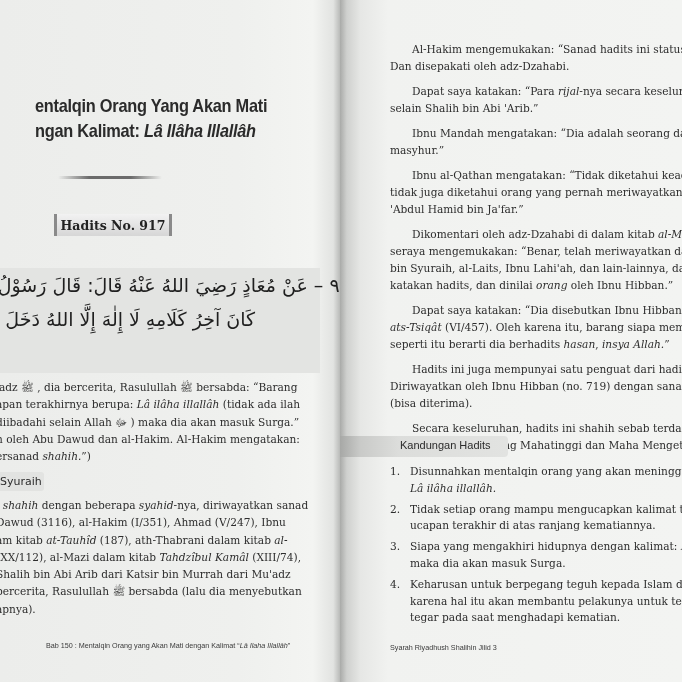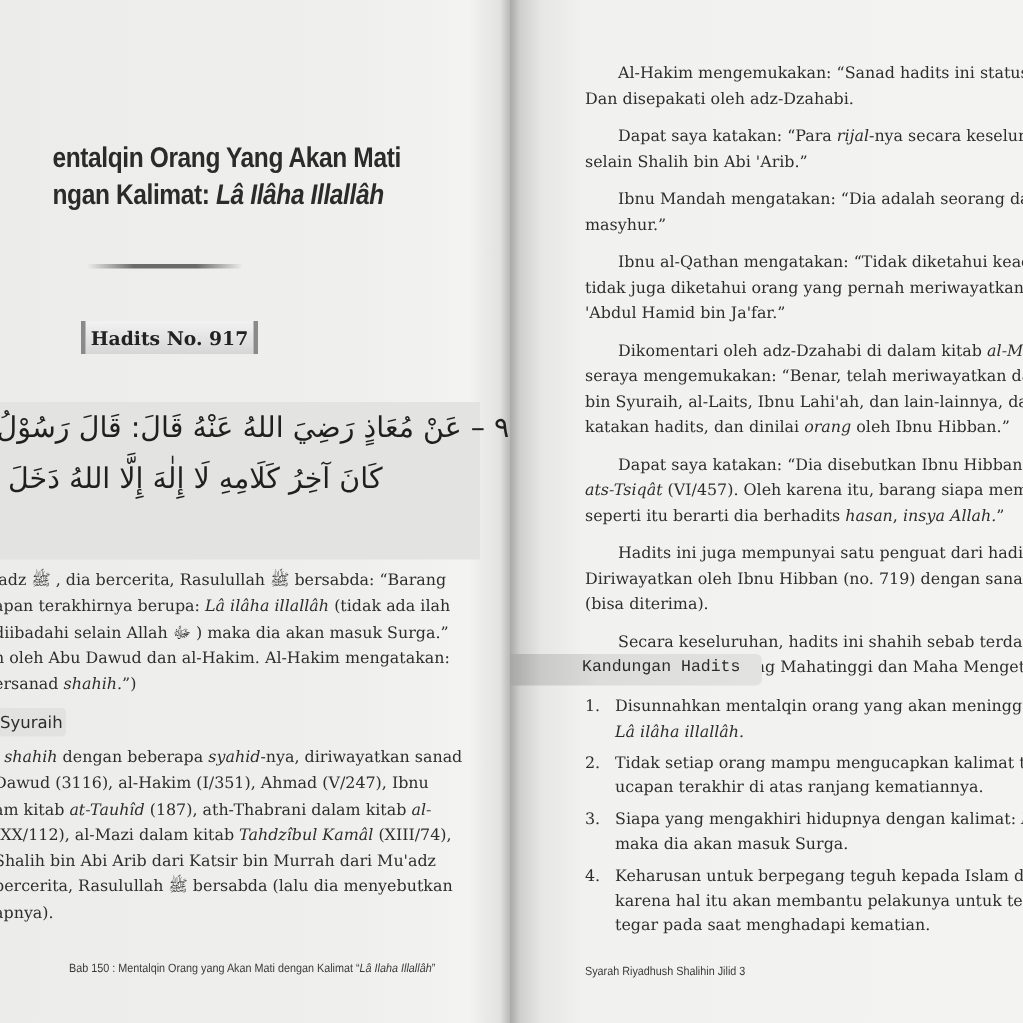--- a/index.html
+++ b/index.html
@@ -80,22 +80,22 @@
     position:absolute; left:50px; top:41px; width:300px;
     font-size:10.6px; line-height:17px; color:#2d2d2d; white-space:nowrap;
   }
   .right-body .para { margin:0 0 8px 0; }
   .section-tab-right {
     position:absolute; left:0; top:436px; width:168px; height:21px;
     background:linear-gradient(to right, #a7a8a6 0%, #c9cac8 12%, #dcdddb 35%, #e2e3e1 100%);
     border-radius:0 4px 4px 0;
   }
   .section-tab-right span {
-    position:absolute; left:48px; top:3px;
-    font-family:Liberation Mono, monospace; font-size:11px; color:#2b2b2b; white-space:nowrap;
+    position:absolute; left:60px; top:3px;
+    font-family:Liberation Sans, sans-serif; font-size:11px; color:#2b2b2b; white-space:nowrap;
   }
   .list {
     position:absolute; left:50px; top:463px; width:300px;
     font-size:10.6px; line-height:16.8px; color:#2d2d2d; white-space:nowrap;
     list-style:none; margin:0; padding:0;
   }
   .list li { position:relative; padding-left:20px; margin-bottom:4px; }
   .list li .num { position:absolute; left:0; top:0; }
   .list .it, .right-body .it, .left-body .it, .left-body2 .it { font-style:italic; }
   .footer-right {

